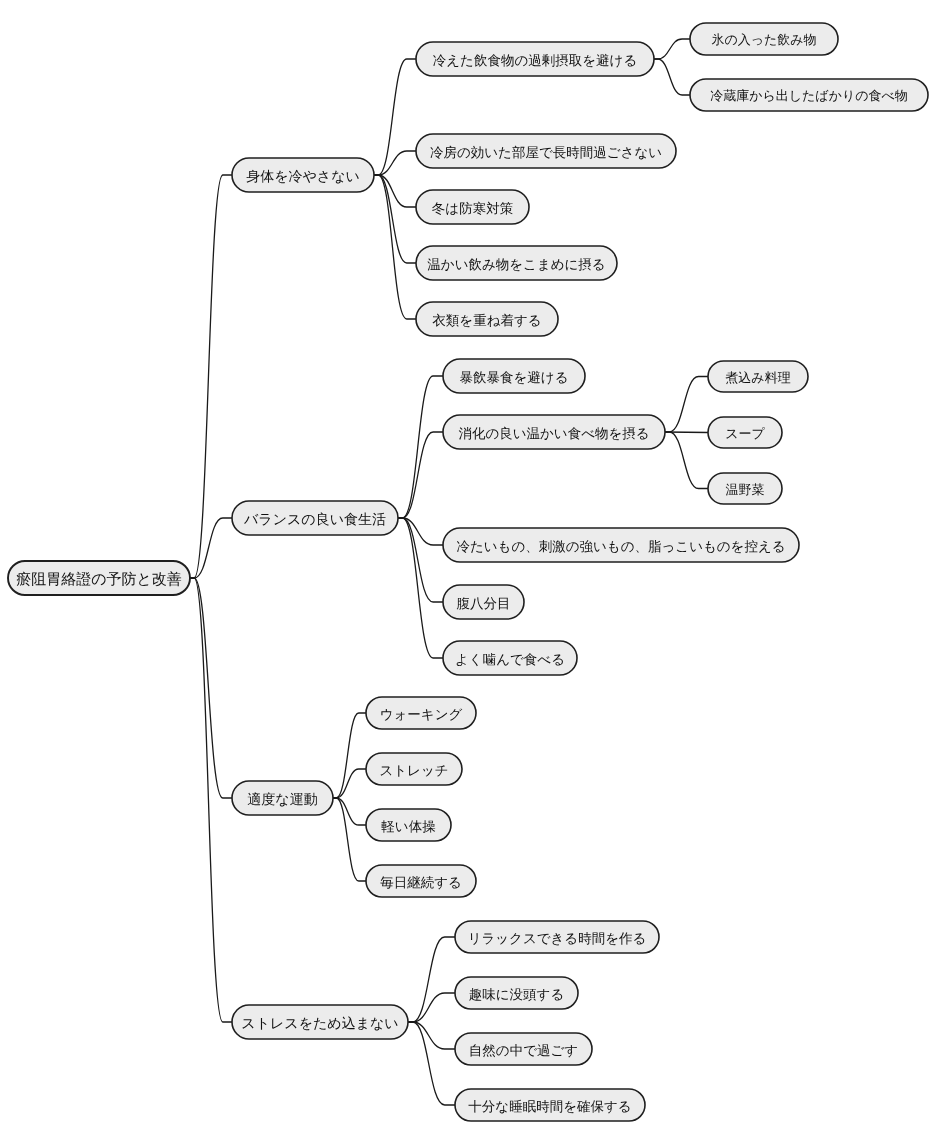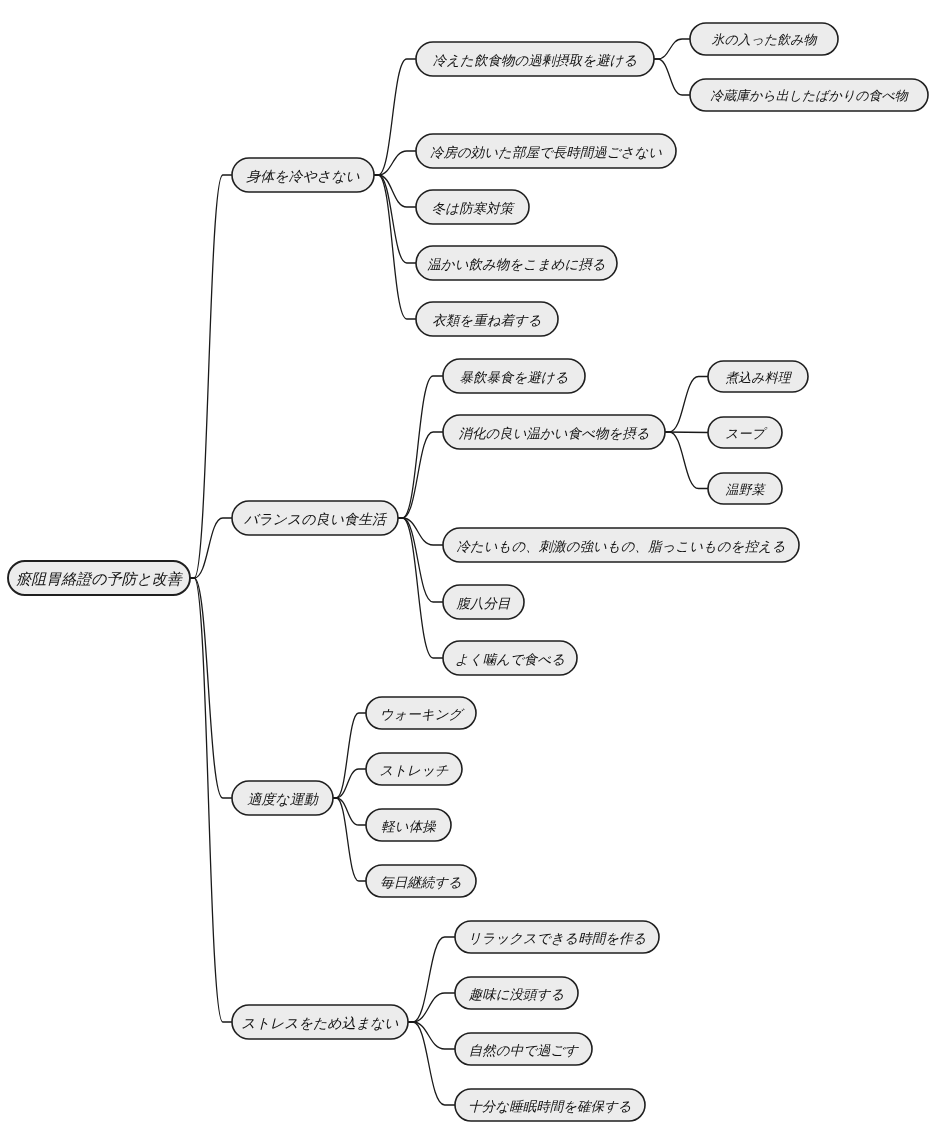--- a/index.html
+++ b/index.html
@@ -10,21 +10,20 @@
   body {
     width: 936px;
     height: 1146px;
     font-family: "DejaVu Sans", "Liberation Sans", sans-serif;
     overflow: hidden;
   }
   #mindmap-root {
     position: relative;
     width: 857px;
     height: 1146px;
-    font-style: italic;
   }
   svg#mindmap-svg {
     position: absolute;
     left: 0;
     top: 0;
     width: 936px;
     height: 1146px;
     display: block;
   }
   .edge-path {

